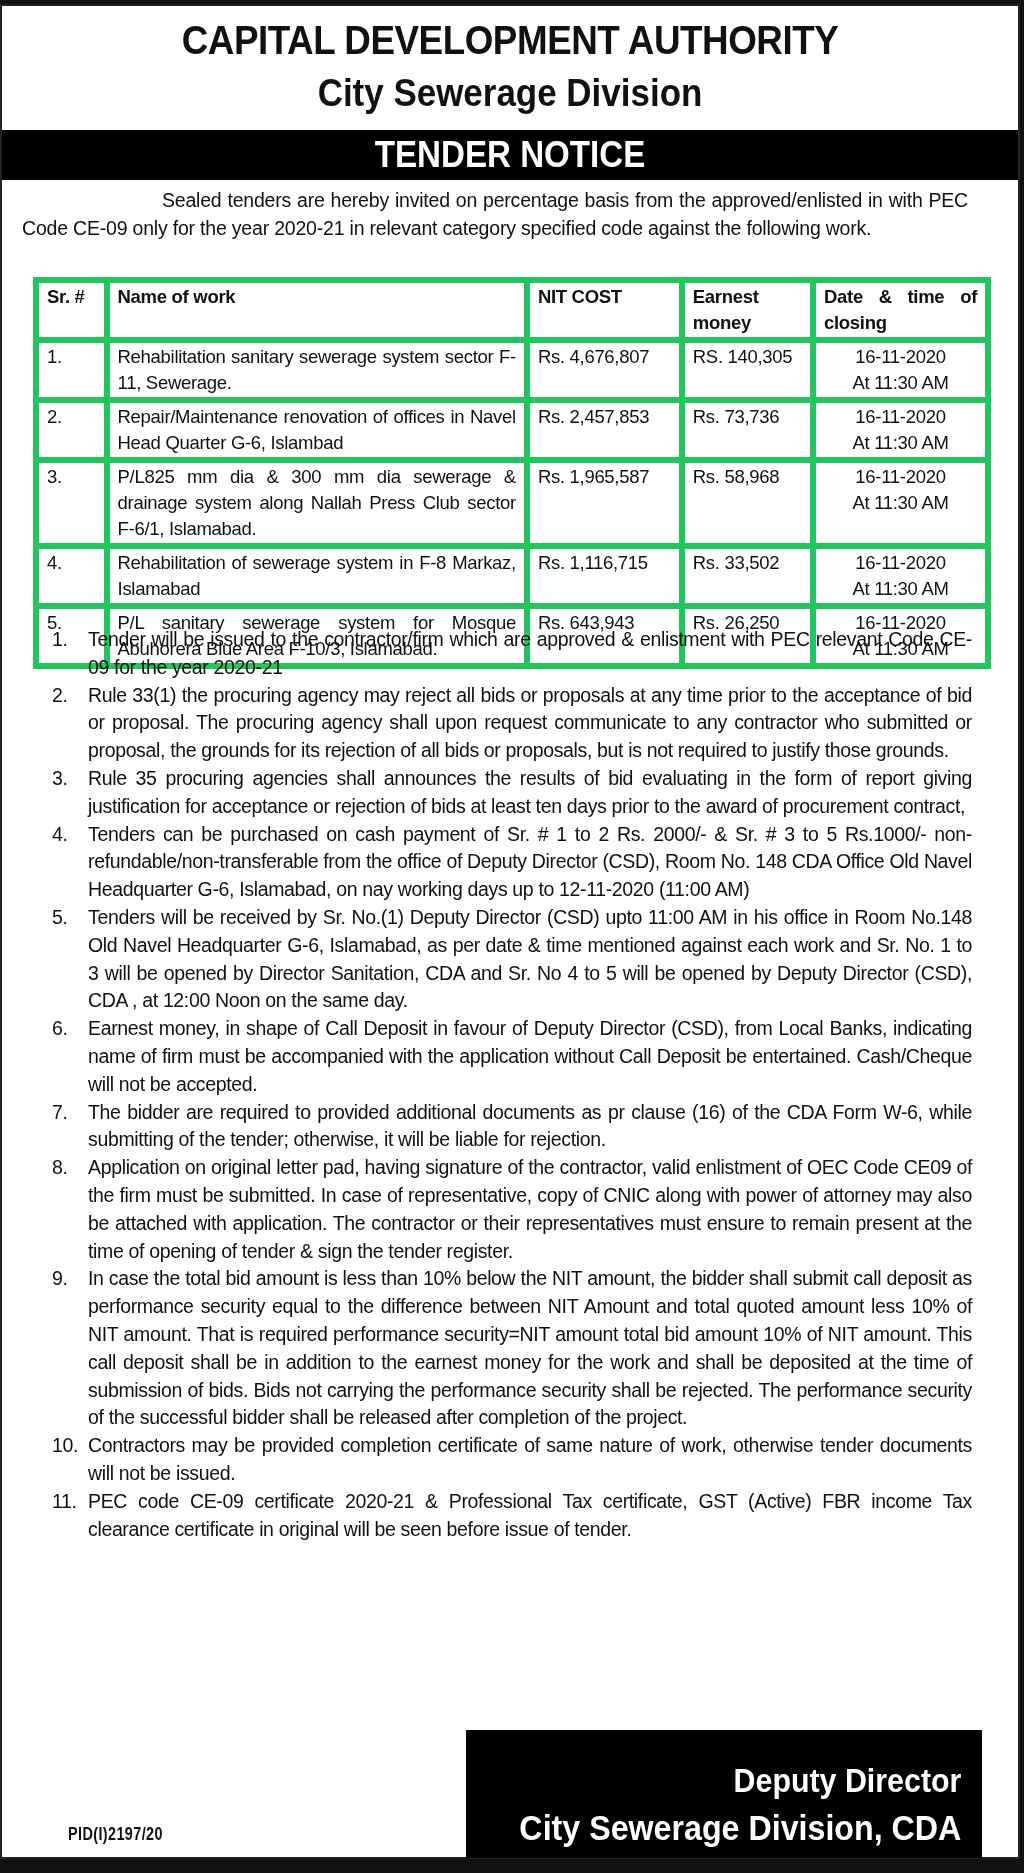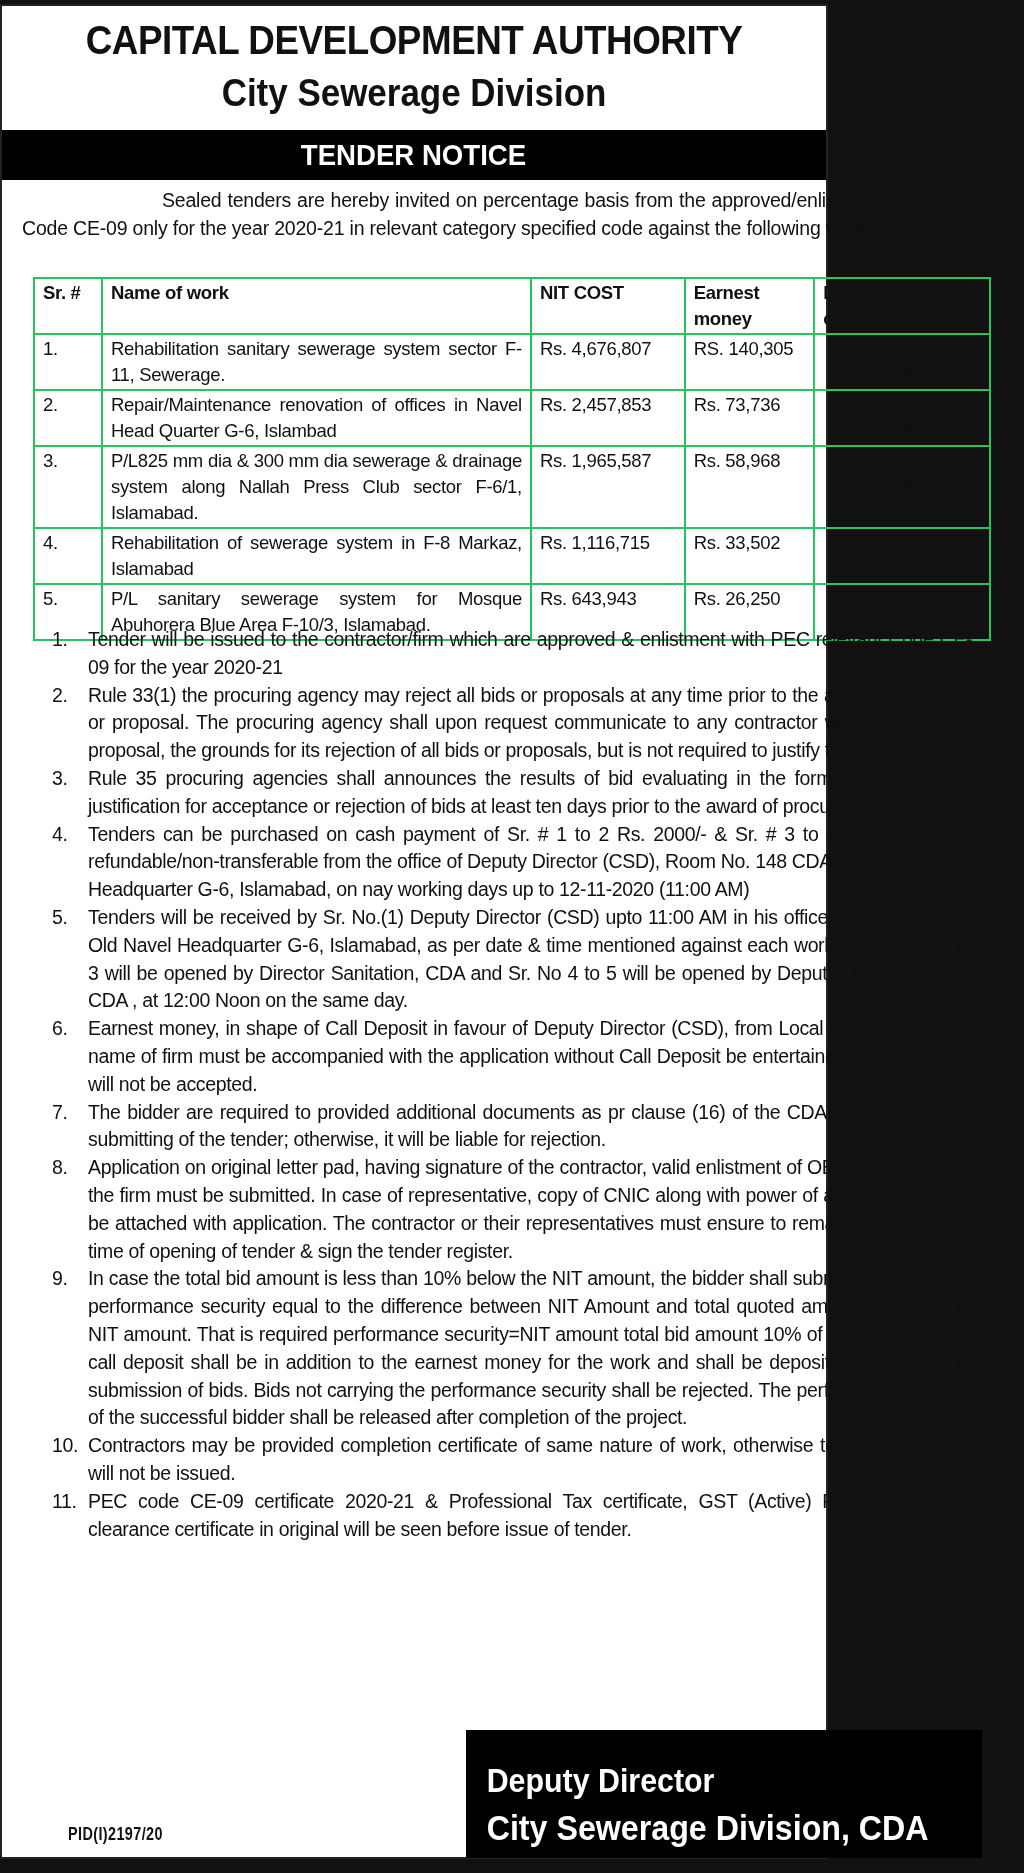--- a/index.html
+++ b/index.html
@@ -1,63 +1,63 @@
 <!DOCTYPE html>
 <html><head>
   <meta charset="utf-8">
   <style>
     html, body { margin: 0; padding: 0; background: #111; }
     body { width: 1024px; height: 1873px; position: relative; overflow: hidden; font-family: "Liberation Sans", sans-serif; color: #111; }
     .page {
-      position: absolute; left: 0; top: 4px; width: 828px; height: 1855px;
+      position: absolute; left: 0; top: 4px; width: 1020px; height: 1855px;
       background: #fff; border: 2px solid #222; box-sizing: border-box;
     }
     .hdr1 {
       position: absolute; left: 0; right: 0; top: 12px; text-align: center;
       font-weight: bold; font-size: 40px; letter-spacing: -0.5px; transform: scaleX(0.92);
     }
     .hdr2 {
       position: absolute; left: 0; right: 0; top: 66px; text-align: center;
       font-weight: bold; font-size: 38px; transform: scaleX(0.92);
     }
     .bar {
       position: absolute; left: 0; right: 0; top: 124px; height: 50px; background: #000;
-      color: #fff; text-align: center; font-weight: bold; font-size: 30px; line-height: 50px;
+      color: #fff; text-align: center; font-weight: bold; font-size: 36px; line-height: 50px;
     }
     .bar span { display: inline-block; transform: scaleX(0.92); }
     .intro {
       position: absolute; left: 20px; width: 946px; top: 180px;
       font-size: 19.5px; line-height: 28px; text-align: justify; letter-spacing: -0.2px;
     }
     .intro .indent { display: inline-block; width: 140px; }
     table.works {
       position: absolute; left: 31px; top: 271px; width: 958px; border-collapse: collapse;
       font-size: 18.5px; line-height: 26px; letter-spacing: -0.3px;
     }
-    table.works th, table.works td { border: 2px solid #22c55e; vertical-align: top; padding: 1px 8px; }
+    table.works th, table.works td { border: 6px solid #22c55e; vertical-align: top; padding: 1px 8px; }
     table.works th { font-weight: bold; text-align: left; }
     .c-sr { width: 52px; }
     .c-name { width: 430px; text-align: justify; }
     .c-cost { width: 140px; }
     .c-em { width: 115px; }
     .c-date { width: 165px; text-align: center; }
     th.c-em { text-align: center; }
     th.c-date { text-align: justify !important; margin-left: 44px; }
     .conds {
       position: absolute; left: 50px; width: 920px; top: 620px;
       font-size: 19.5px; line-height: 27.8px; letter-spacing: -0.35px;
     }
     .cond { display: flex; }
     .cond .num { width: 36px; flex: 0 0 36px; }
     .cond .num.wide { width: 36px; }
     .cond .txt { flex: 1; text-align: justify; }
     .link { text-decoration: underline; }
     .sigbox {
       position: absolute; left: 466px; top: 1730px; width: 516px; height: 128px; background: #000; color: #fff;
-      text-align: left; font-weight: bold;
+      text-align: right; font-weight: bold;
     }
     .sig1 { position: absolute; left: 0; right: 0; top: 32px; font-size: 33px; transform: scaleX(0.92); }
     .sig2 { position: absolute; left: 0; right: 0; top: 78px; font-size: 35px; transform: scaleX(0.92); }
     .pid {
       position: absolute; left: 66px; top: 1843px; font-size: 18px; font-weight: bold; transform: scaleX(0.8); transform-origin: left;
       letter-spacing: 0.5px;
     }
     .bottom-strip { position: absolute; left: 0; top: 1859px; width: 1024px; height: 14px; background: #111; }
   </style>
 </head>

